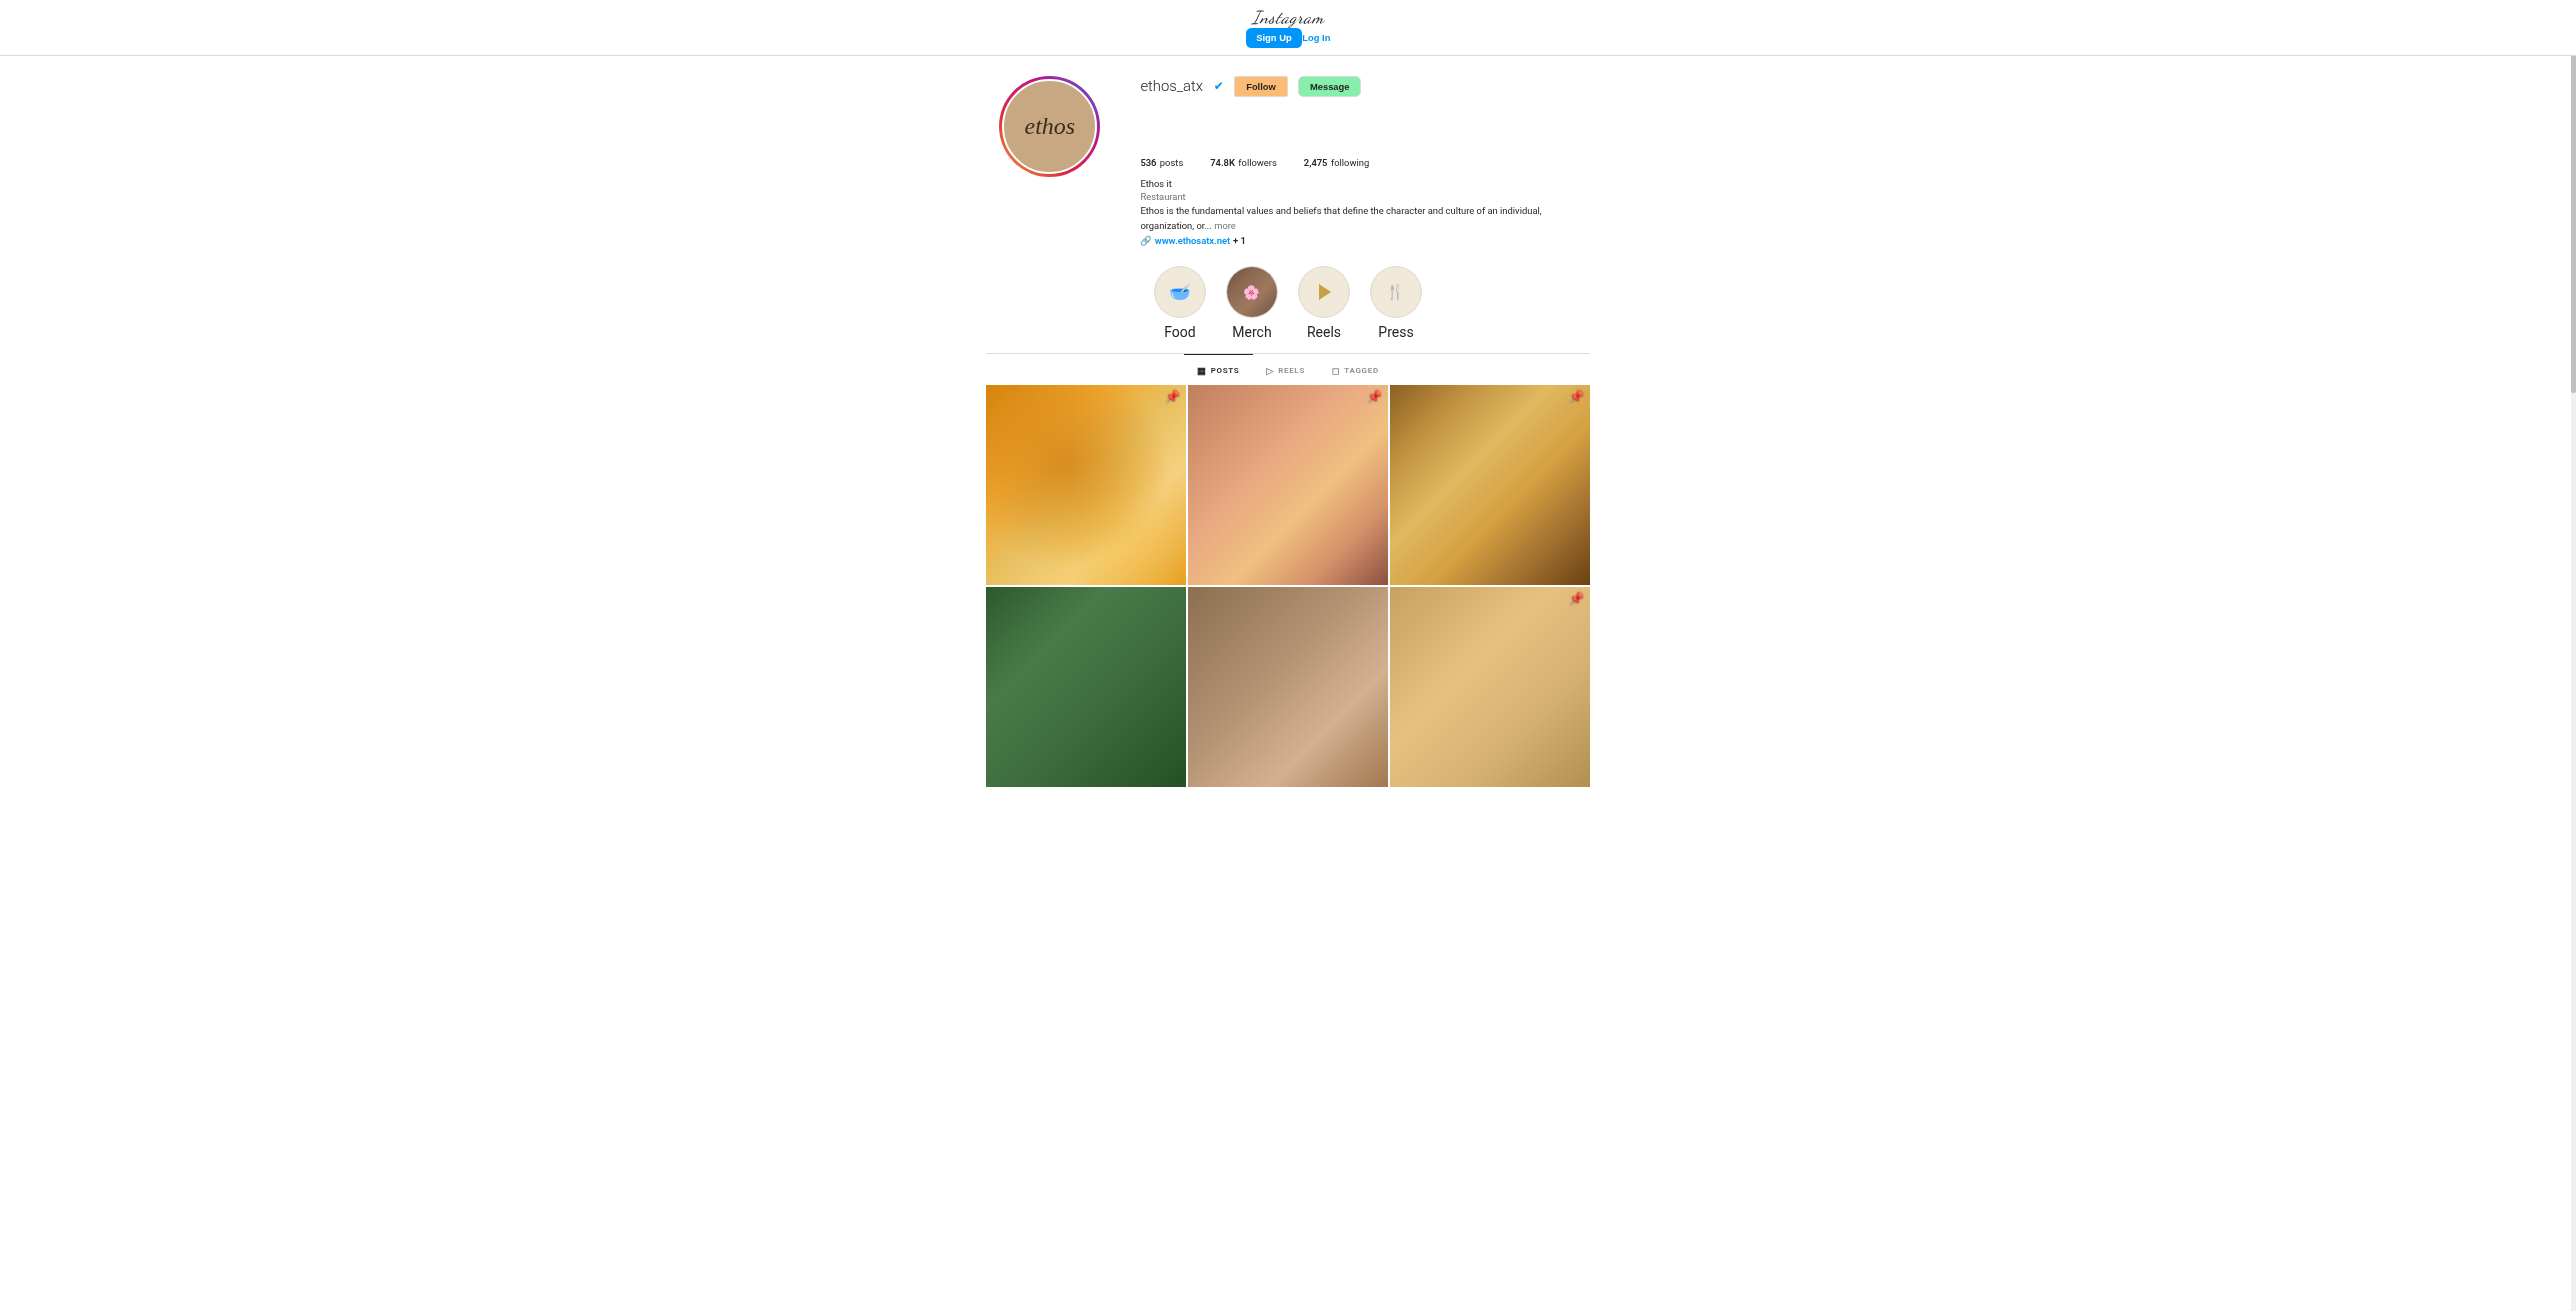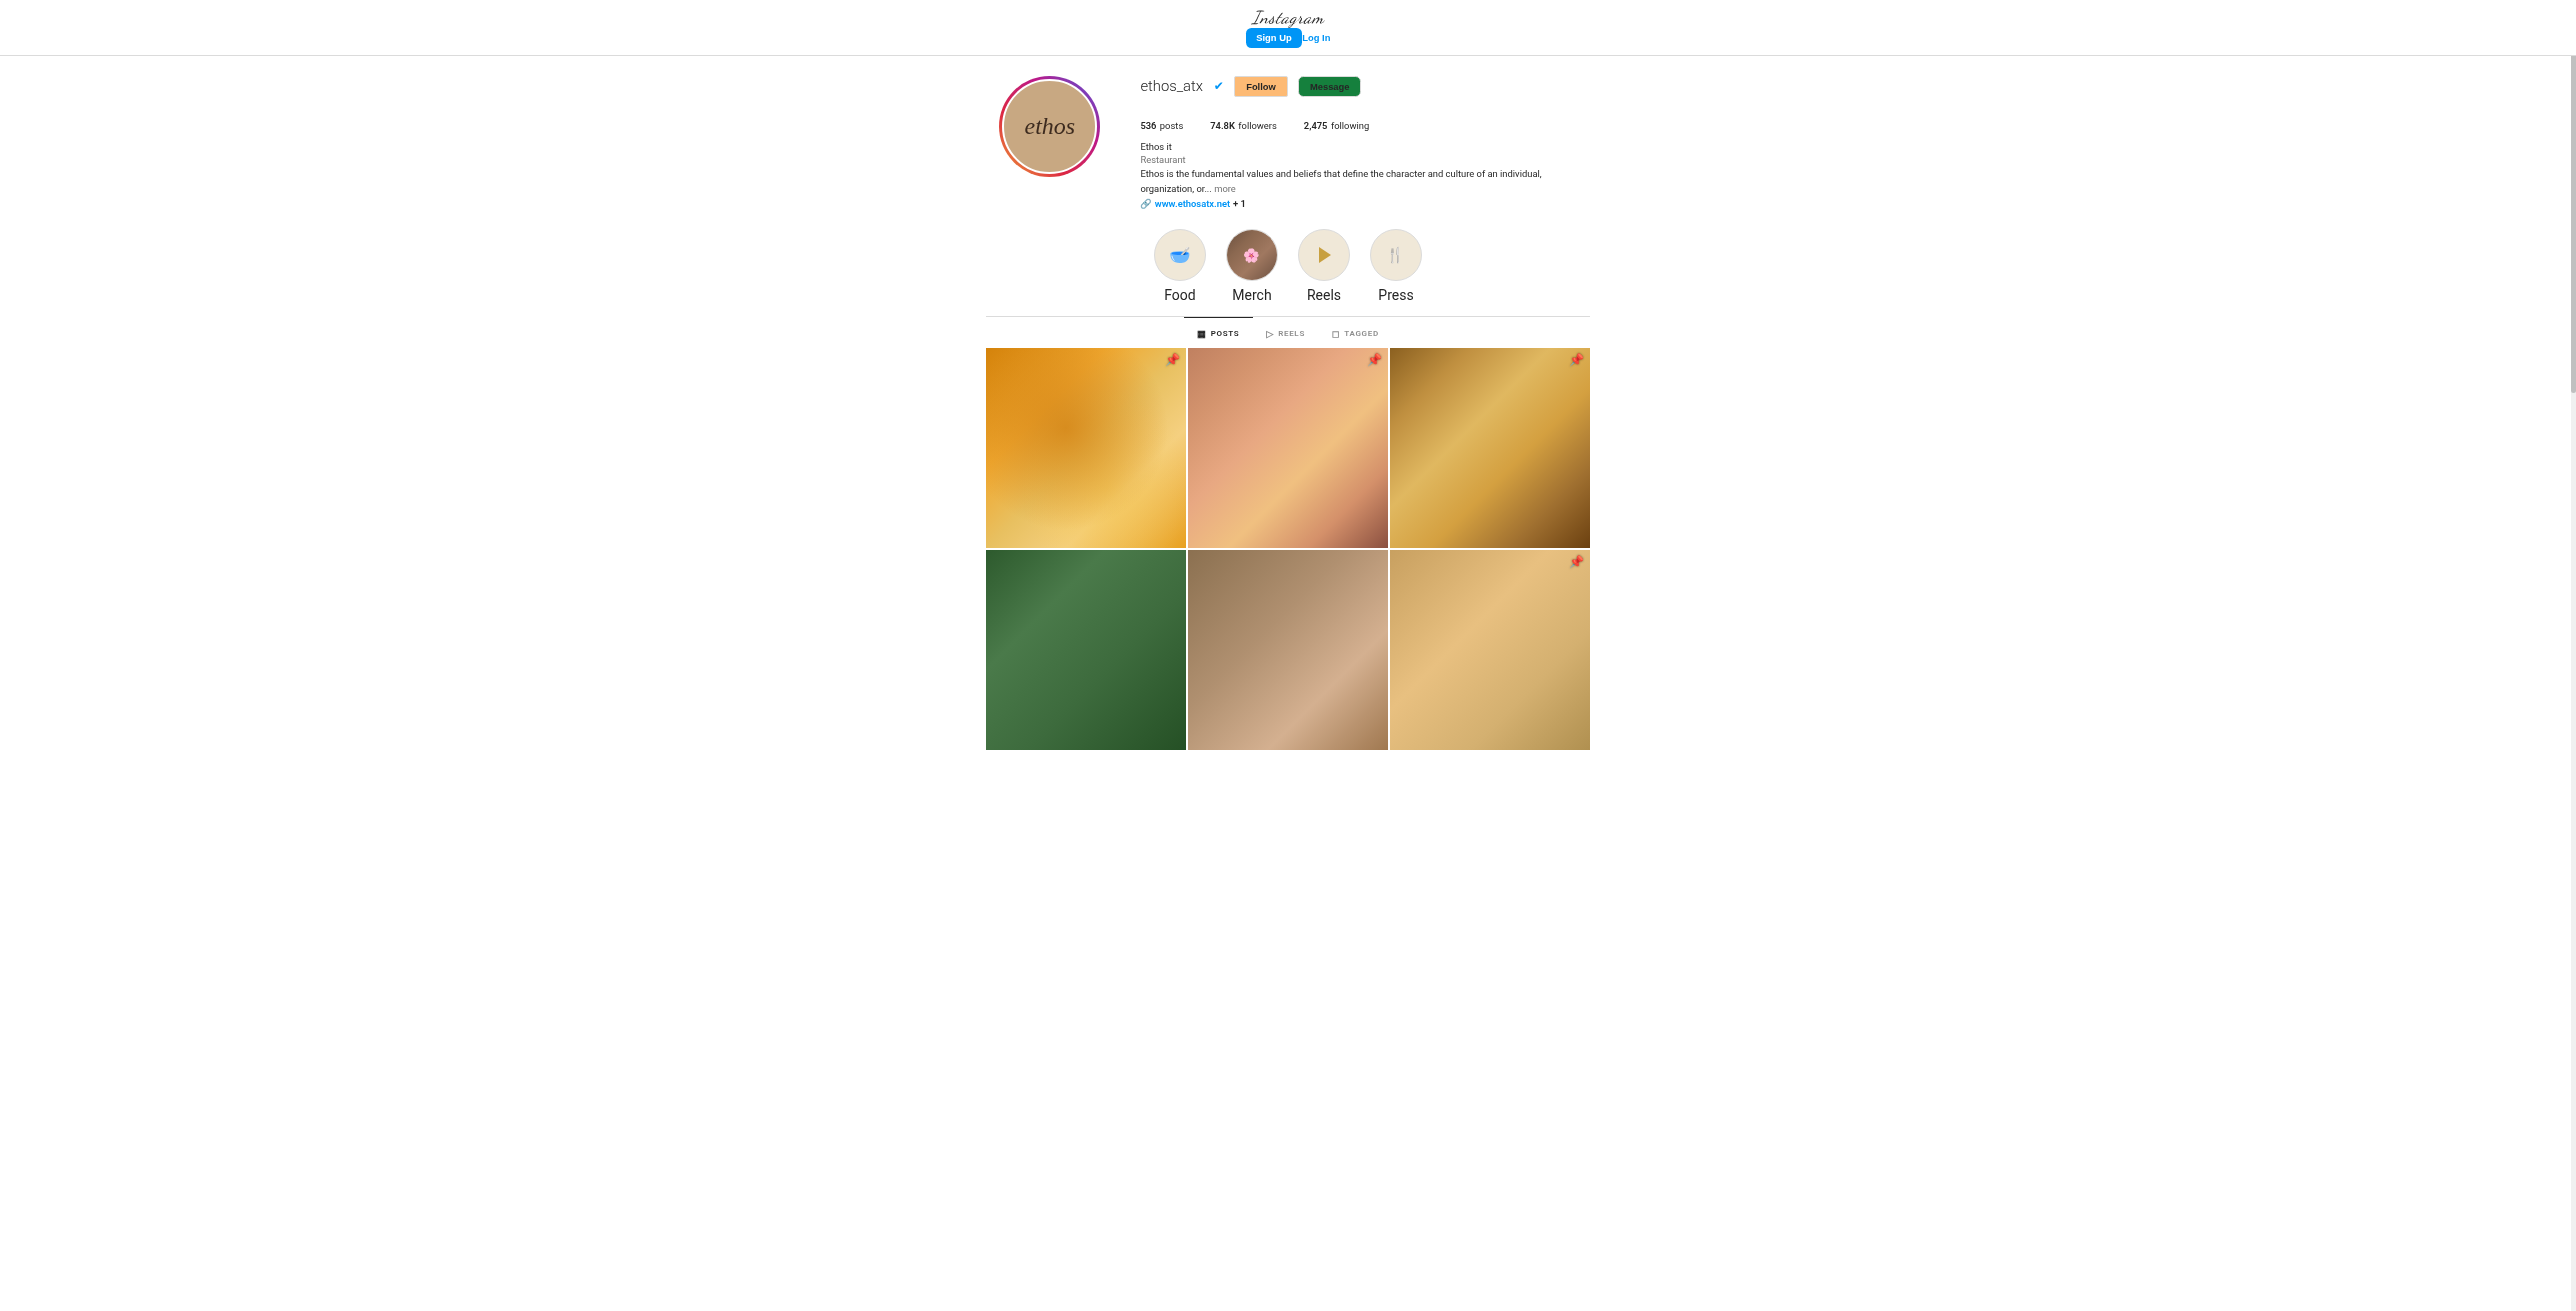--- a/index.html
+++ b/index.html
@@ -126,37 +126,37 @@
       background: #fdba74;
       color: #262626;
       border-radius: 2px;
       padding: 4px 10.7px;
       font-size: 9.4px;
       font-weight: 600;
       cursor: pointer;
     }
     .btn-message {
       border: 0.7px solid #dbdbdb;
-      background: #15803d;
+      background: #86efac;
       color: #262626;
       border-radius: 5.4px;
       padding: 4px 10.7px;
       font-size: 9.4px;
       font-weight: 600;
       cursor: pointer;
     }
 
     
     .stats-row {
       display: flex;
       gap: 27px;
       margin-bottom: 10.7px;
     }
     .stat-item { display: flex; gap: 3.4px; align-items: baseline; }
-    .stat-count { font-weight: 600; }
+    .stat-count { font-weight: 600; margin-top: 37px; }
     .stat-label { color: #262626; }
 
     
     .bio-name { font-weight: 600; margin-bottom: 1.3px; }
     .bio-name span { font-weight: 400; }
     .bio-category { color: #737373; margin-bottom: 2.7px; }
     .bio-text { margin-bottom: 2.7px; line-height: 1.5; }
     .bio-more { color: #737373; cursor: pointer; }
     .bio-link {
       display: flex;

